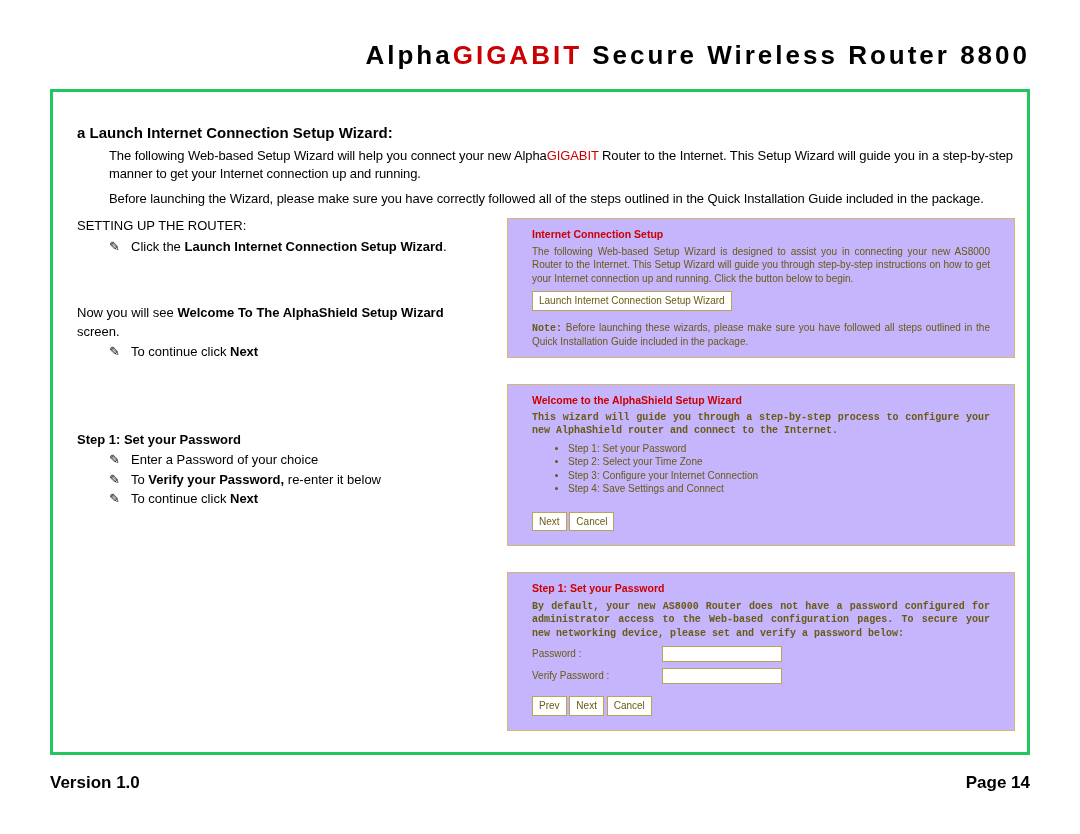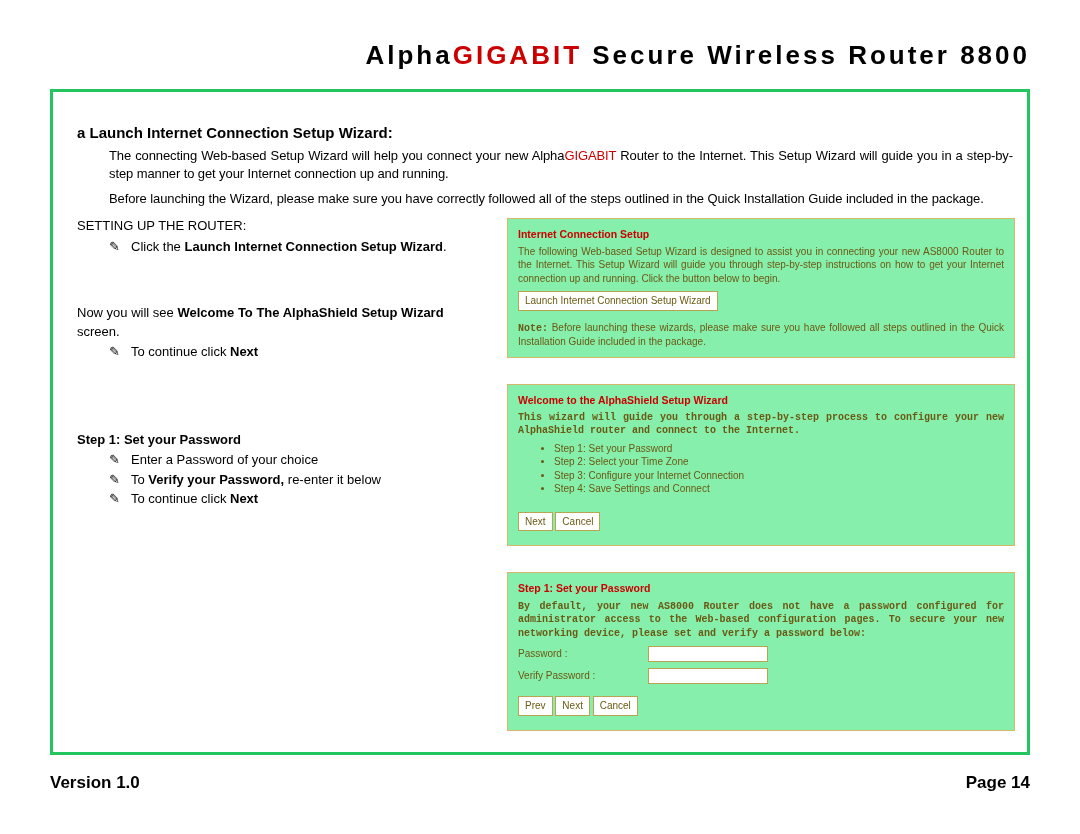--- a/index.html
+++ b/index.html
@@ -15,21 +15,21 @@
   .left { width:430px; padding-right:18px; }
   .right { flex:1; }
   .sub-heading { font-size:13px; font-weight:normal; text-transform:uppercase; margin-bottom:4px; }
   .bullet-row { display:flex; font-size:13px; line-height:1.5; margin-left:32px; }
   .pencil { width:22px; flex:none; text-align:left; font-family:"Segoe UI Symbol","Apple Symbols",sans-serif; }
   .bold { font-weight:bold; }
   .para { font-size:13px; line-height:1.45; }
   .para .bold { font-weight:bold; }
   .row-block { margin-bottom:48px; }
   .row-block2 { margin-bottom:36px; }
-  .panel { background:#86efac; border:1px solid #d6b86a; padding:8px 10px; font-size:10px; color:#6a5a13; line-height:1.35; text-align:justify; margin-bottom:26px; }
+  .panel { background:#c4b5fd; border:1px solid #d6b86a; padding:8px 24px; font-size:10px; color:#6a5a13; line-height:1.35; text-align:justify; margin-bottom:26px; }
   .panel .ptitle { color:#c00; font-weight:bold; font-size:10.5px; margin-bottom:4px; }
   .panel .pbold { font-weight:bold;font-family:Liberation Mono, monospace; }
   .panel .btn { display:inline-block; border:1px solid #b9a551; background:#fff; color:#6a5a13; font-size:10px; padding:2px 6px; margin-top:6px; margin-bottom:6px; }
   .panel .note { margin-top:4px; }
   .panel ul { list-style:disc; margin:4px 0 10px 36px; font-size:10px; }
   .panel .field-row { display:flex; align-items:center; font-size:10px; margin:6px 0; }
   .panel .field-label { width:130px; }
   .panel .field-input { width:120px; height:16px; border:1px solid #b9a551; background:#fff; }
   .footer { display:flex; justify-content:space-between; font-size:17px; font-weight:bold; margin-top:18px; }
 </style>
@@ -37,21 +37,21 @@
 <body>
 
 <div class="page">
   <div class="title">
     <span>Alpha</span><span class="brand">GIGABIT</span><span> Secure Wireless Router 8800</span>
   </div>
 
   <div class="frame">
     <div class="sec-heading">a Launch Internet Connection Setup Wizard:</div>
     <div class="body-text">
-      <span>The connecting Web-based Setup Wizard will help you connect your new Alpha</span><span class="brand">GIGABIT</span><span> Router to the Internet. This Setup Wizard will guide you in a step-by-step manner to get your Internet connection up and running.</span>
+      <span>The following Web-based Setup Wizard will help you connect your new Alpha</span><span class="brand">GIGABIT</span><span> Router to the Internet. This Setup Wizard will guide you in a step-by-step manner to get your Internet connection up and running.</span>
     </div>
     <div class="body-text">Before launching the Wizard, please make sure you have correctly followed all of the steps outlined in the Quick Installation Guide included in the package.</div>
 
     <div class="twocol">
       <div class="left">
         <div class="row-block">
           <div class="sub-heading">SETTING UP THE ROUTER:</div>
           <div class="bullet-row">
             <span class="pencil">✎</span>
             <span><span>Click the </span><span class="bold">Launch Internet Connection Setup Wizard</span><span>.</span></span>

